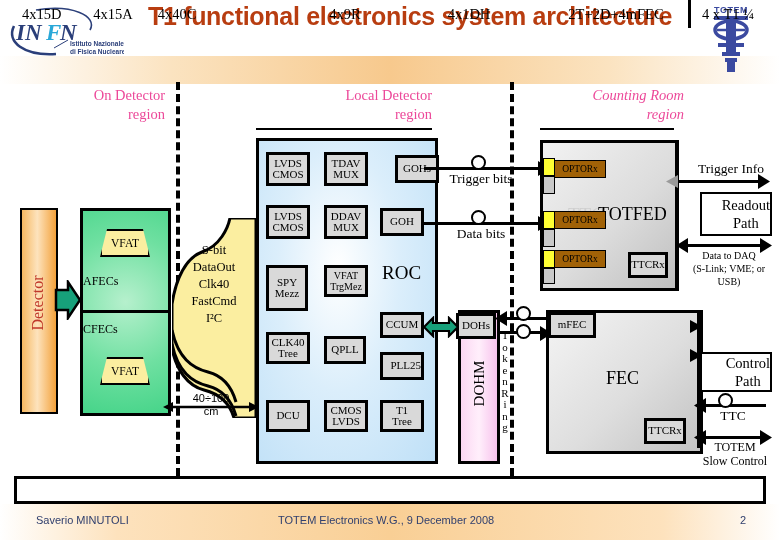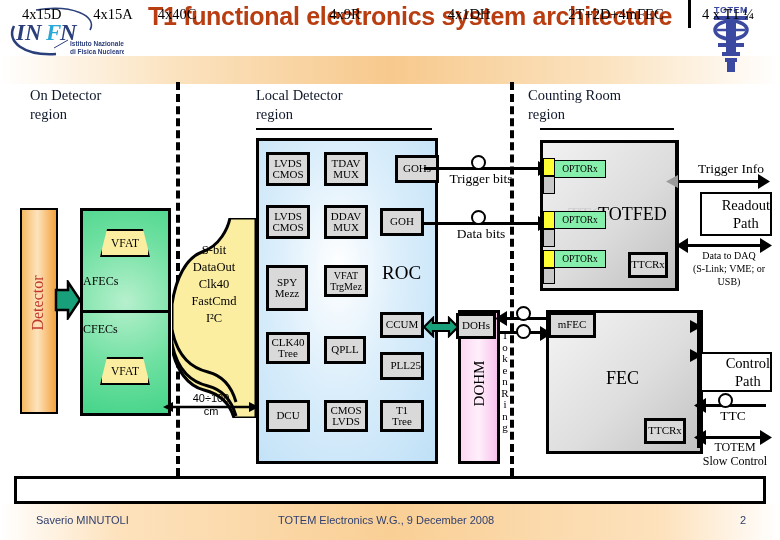--- a/index.html
+++ b/index.html
@@ -11,21 +11,21 @@
     background:linear-gradient(to right,#ffffff 0%,#fbe3c0 22%,#f7c98d 50%,#fbe3c0 78%,#ffffff 100%);}
   .title{position:absolute;left:130px;top:2px;width:560px;text-align:center;
     font-family:"Liberation Sans",sans-serif;font-weight:bold;font-size:25px;line-height:29px;
     color:#b83d10;letter-spacing:-0.3px;}
 
   
   .infn-logo{position:absolute;left:6px;top:6px;width:118px;height:52px;}
   .totem-logo{position:absolute;left:698px;top:2px;width:66px;height:72px;}
 
   
-  .region-hdr{position:absolute;text-align:left;font-size:14.5px;line-height:19px;color:#0f172a;}
+  .region-hdr{position:absolute;text-align:right;font-size:14.5px;line-height:19px;color:#ec4899;}
   
   .vdash{position:absolute;width:0;border-left:4px dashed #000;}
   
   .hline{position:absolute;height:0;border-top:2px solid #000;}
 
   
   .box{position:absolute;box-sizing:border-box;}
   .greybox{background:#d9d9d9;border:3px solid #000;display:flex;align-items:center;
     justify-content:center;text-align:center;font-size:11px;line-height:11.5px;color:#000;}
   .greybox.sm{font-size:10px;line-height:11px;}
@@ -63,21 +63,21 @@
   
   .roc{position:absolute;left:256px;top:138px;width:176px;height:320px;
     border:3px solid #000;background:radial-gradient(ellipse at 45% 40%,#ffffff 0%,#dbeefb 45%,#bfe0f7 100%);}
   .roc-lbl{position:absolute;font-size:19px;color:#000;}
 
   
   .totfed{position:absolute;left:540px;top:140px;width:133px;height:145px;
     border:3px solid #000;background:linear-gradient(135deg,#f2f2f2 0%,#dcdcdc 55%,#bfbfbf 100%);}
   .totfed-lbl{position:absolute;font-size:18px;color:#000;white-space:nowrap;}
   .totfed-ghost{position:absolute;font-size:19px;color:#cfcfcf;}
-  .optorx{position:absolute;background:#86efac;border:1px solid #000;
+  .optorx{position:absolute;background:#a16207;border:1px solid #000;
     display:flex;align-items:center;justify-content:center;font-size:9.5px;color:#000;}
   .yellowtab{position:absolute;background:#ffff33;border:1px solid #000;}
   .greytab{position:absolute;background:#c9c9c9;border:1px solid #000;}
 
   
   .dohm{position:absolute;left:458px;top:310px;width:36px;height:148px;
     border:3px solid #000;background:linear-gradient(to right,#fbd7f2,#ffeffb 50%,#f7c2ec);}
   .dohm span{position:absolute;left:-56px;top:62px;width:148px;text-align:center;
     transform:rotate(-90deg);font-size:15px;color:#000;}
 
@@ -144,21 +144,21 @@
   </div>
 
   <div class="region-hdr" style="left:30px;top:86px;width:135px;">
     <div>On Detector</div>
     <div>region</div>
   </div>
   <div class="region-hdr" style="left:256px;top:86px;width:176px;">
     <div>Local Detector</div>
     <div>region</div>
   </div>
-  <div class="region-hdr" style="left:528px;top:86px;width:156px;">
+  <div class="region-hdr" style="left:528px;top:86px;width:156px;font-style:italic;">
     <div>Counting Room</div>
     <div>region</div>
   </div>
   <div class="hline" style="left:256px;top:128px;width:176px;"></div>
   <div class="hline" style="left:540px;top:128px;width:134px;"></div>
 
   <div class="vdash" style="left:176px;top:82px;height:394px;"></div>
   <div class="vdash" style="left:510px;top:82px;height:394px;"></div>
 
   <div class="detector">

